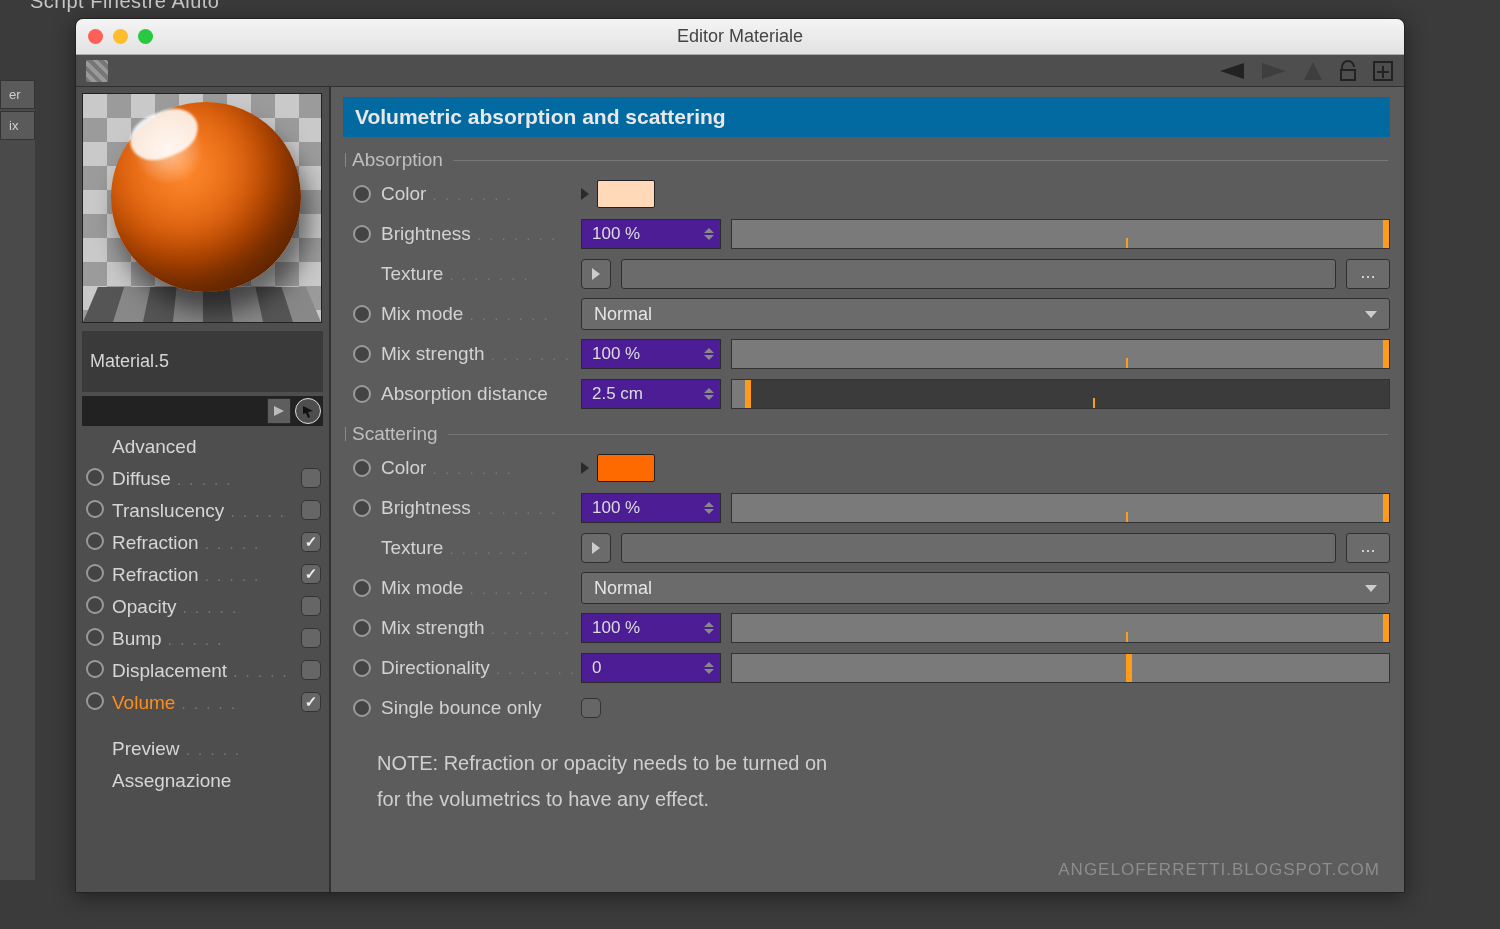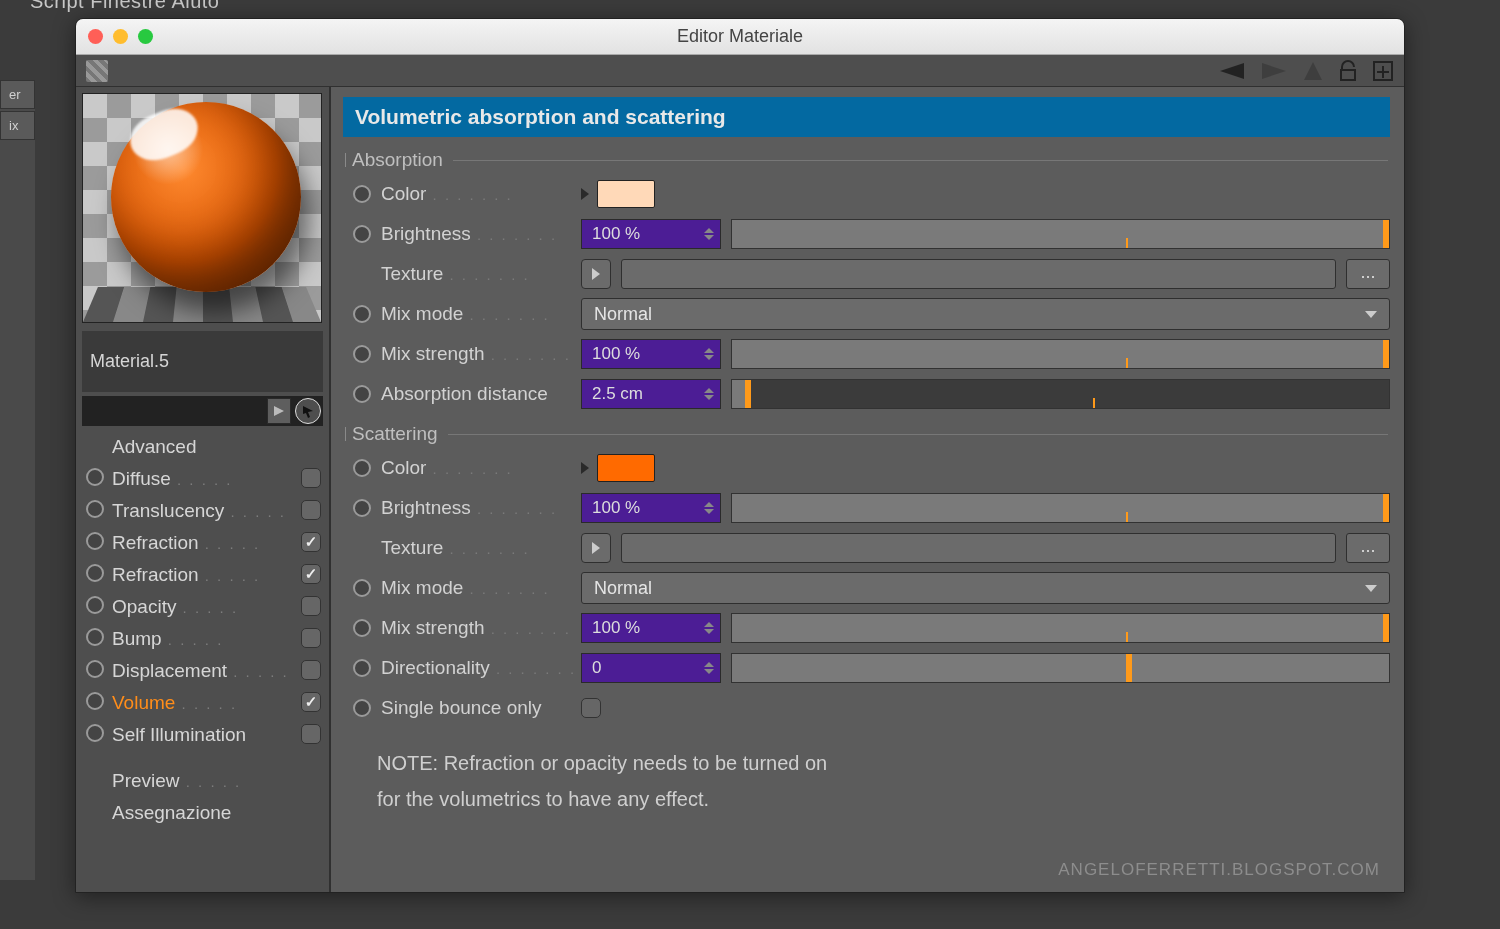--- a/index.html
+++ b/index.html
@@ -486,25 +486,20 @@
         <div class="ch-row">
           <span class="radio"></span>
           <span class="lbl dots">Displacement</span>
           <span class="chk"></span>
         </div>
         <div class="ch-row active">
           <span class="radio"></span>
           <span class="lbl dots">Volume</span>
           <span class="chk on"></span>
         </div>
-        <div class="ch-row">
-          <span class="radio"></span>
-          <span class="lbl">Self Illumination</span>
-          <span class="chk"></span>
-        </div>
 
         <div class="ch-row" style="margin-top:14px">
           <span class="radio blank"></span>
           <span class="lbl dots">Preview</span>
         </div>
         <div class="ch-row">
           <span class="radio blank"></span>
           <span class="lbl">Assegnazione</span>
         </div>
       </div>

